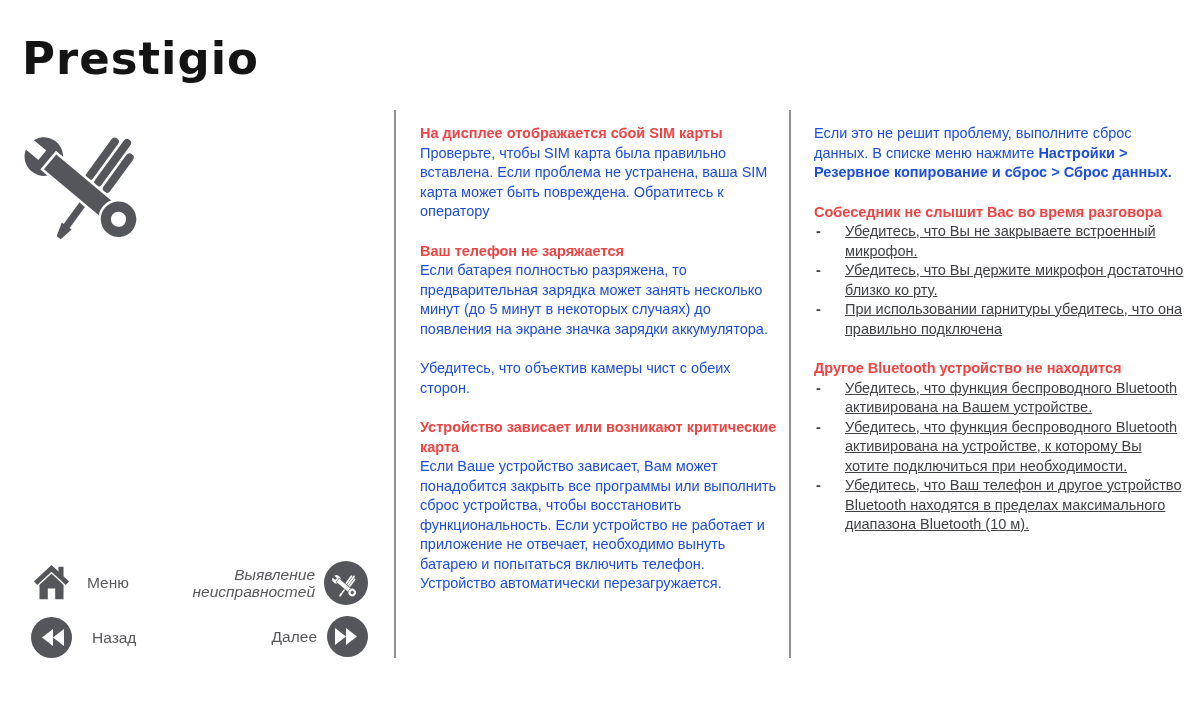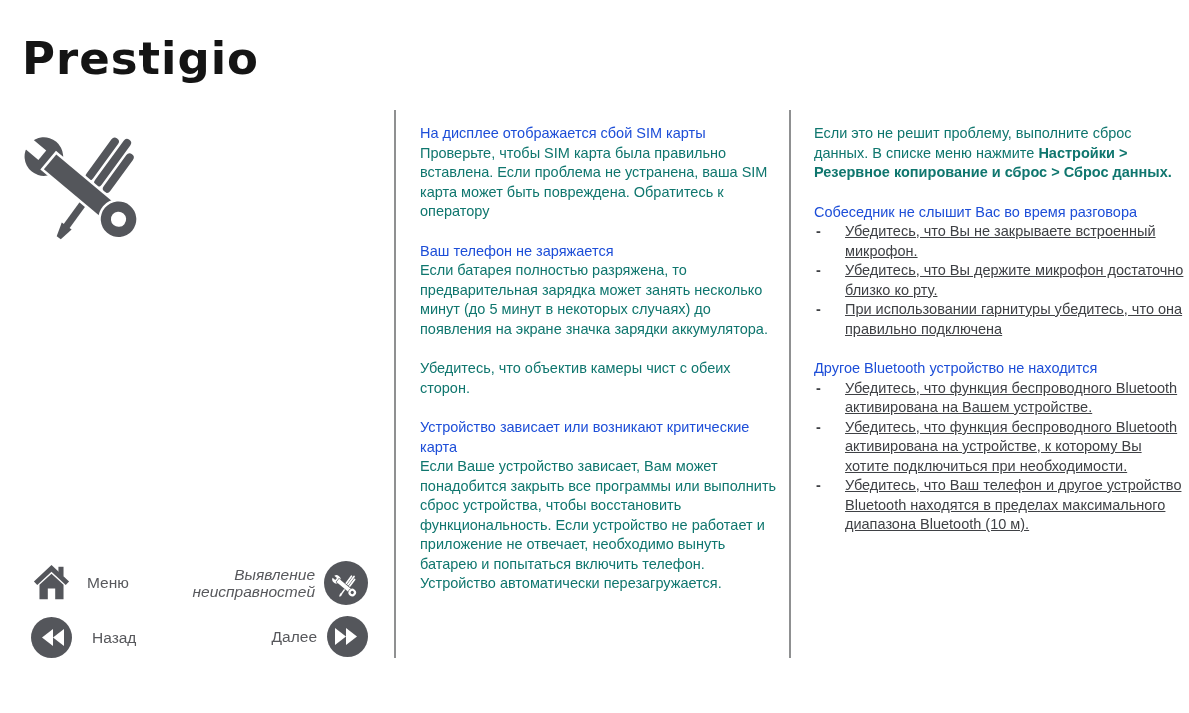--- a/index.html
+++ b/index.html
@@ -18,22 +18,22 @@
   .hero-tools{position:absolute;left:22px;top:108px;width:140px;height:132px;color:#54565b;--sep:#ffffff;}
   
   .divider{position:absolute;top:110px;height:548px;width:2px;background:#8f9091;}
   .divider.d1{left:394px;}
   .divider.d2{left:789px;}
   
   .col{position:absolute;top:124px;font-size:14.5px;line-height:19.5px;color:#3f4145;}
   .col-middle{left:420px;width:364px;}
   .col-right{left:814px;width:372px;}
   .section + .section{margin-top:20px;}
-  .sec-heading{font-weight:normal;color:#1d4ed8;}
-  .sec-body{color:#0f766e;}
+  .sec-heading{font-weight:bold;color:#ef4444;}
+  .sec-body{color:#1d4ed8;}
   .sec-body .b{font-weight:bold;}
   .sec-bullets{margin:0;padding:0;list-style:none;}
   .sec-bullets li{position:relative;padding-left:31px;text-decoration:underline;}
   .sec-bullets li::before{content:"-";position:absolute;left:2px;top:0;font-weight:bold;color:#3f4145;}
   
   .nav-row{position:absolute;display:flex;align-items:center;}
   .nav-label{font-size:15.5px;color:#57585c;text-align:center;}
   #nav-menu{left:33px;top:563px;gap:17px;cursor:pointer;}
   #nav-back{left:31px;top:617px;gap:20px;cursor:pointer;}
   #nav-chapter{left:150px;top:561px;width:218px;justify-content:flex-end;gap:9px;font-style:italic;}

